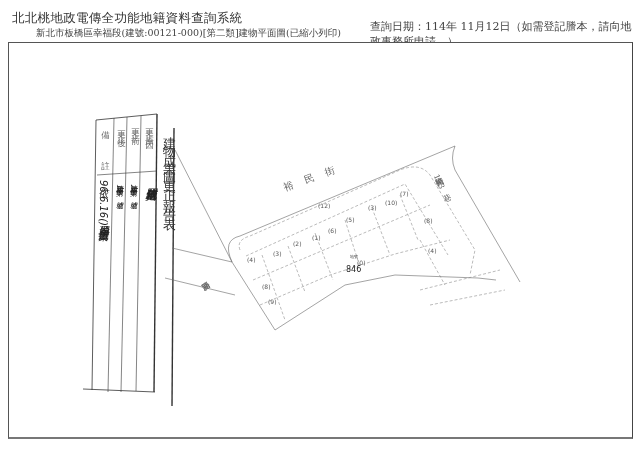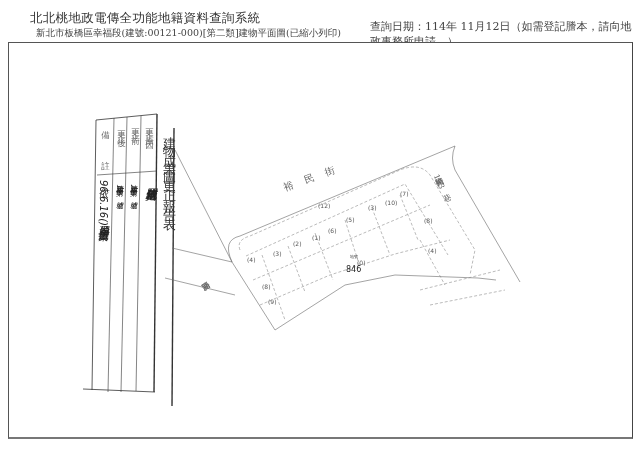--- a/index.html
+++ b/index.html
@@ -1,17 +1,17 @@
 <!DOCTYPE html>
 <html><head>
 <meta charset="utf-8">
 <style>
   html, body { margin: 0; padding: 0; background: #ffffff; }
   body { width: 640px; height: 450px; position: relative; overflow: hidden; font-family: "DejaVu Serif", "Liberation Serif", serif; color: #222; }
-  .sys-title { position: absolute; left: 30px; top: 10px; font-size: 12.5px; color: #333; letter-spacing: 0.3px; }
+  .sys-title { position: absolute; left: 12px; top: 10px; font-size: 12.5px; color: #333; letter-spacing: 0.3px; }
   .sub-title { position: absolute; left: 36px; top: 27px; font-size: 9.5px; color: #444; }
   .query-date { position: absolute; left: 370px; top: 19px; font-size: 11px; color: #444; }
   .frame { position: absolute; left: 8px; top: 42px; width: 625px; height: 397px; border: 1px solid #555; border-bottom: 2px solid #777; border-right: 1px solid #444; box-sizing: border-box; background: #fff; }
   .drawing { position: absolute; left: 0; top: 0; width: 640px; height: 450px; }
   .vtext { position: absolute; writing-mode: vertical-rl; font-family: "DejaVu Serif", serif; }
   .report-title { left: 160px; top: 126px; font-size: 13px; letter-spacing: 9px; color: #333; }
   .cell-head { font-size: 8.5px; color: #666; letter-spacing: 4px; }
   .hand { font-family: "DejaVu Sans", sans-serif; color: #222; font-style: italic; }
   .street { position: absolute; font-size: 10px; color: #666; }
   .unit { font-size: 6px; fill: #555; font-family: "DejaVu Sans", sans-serif; }

